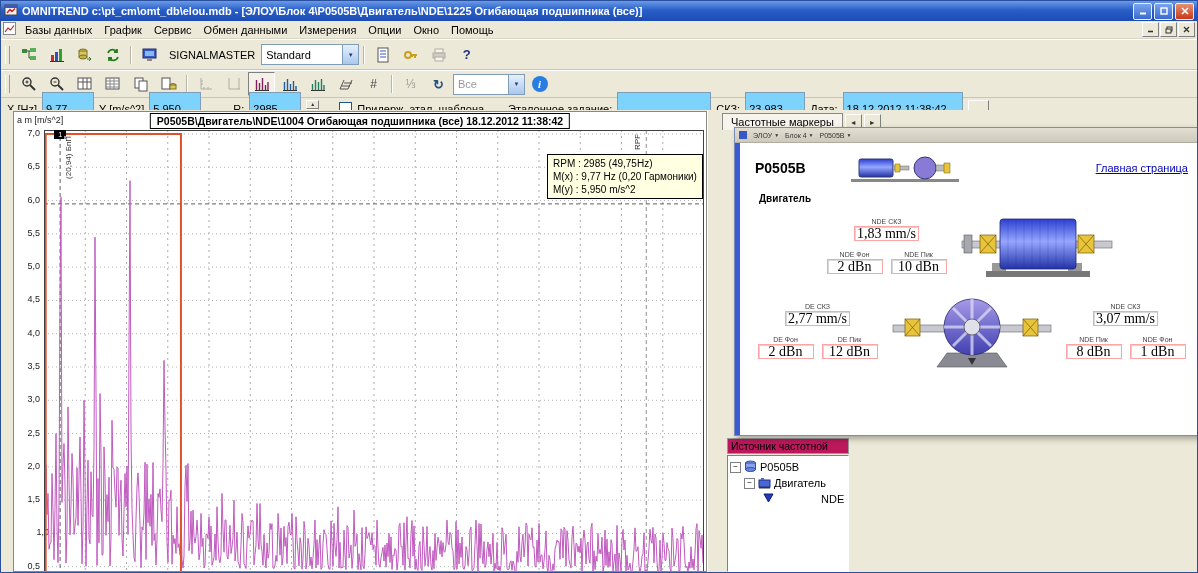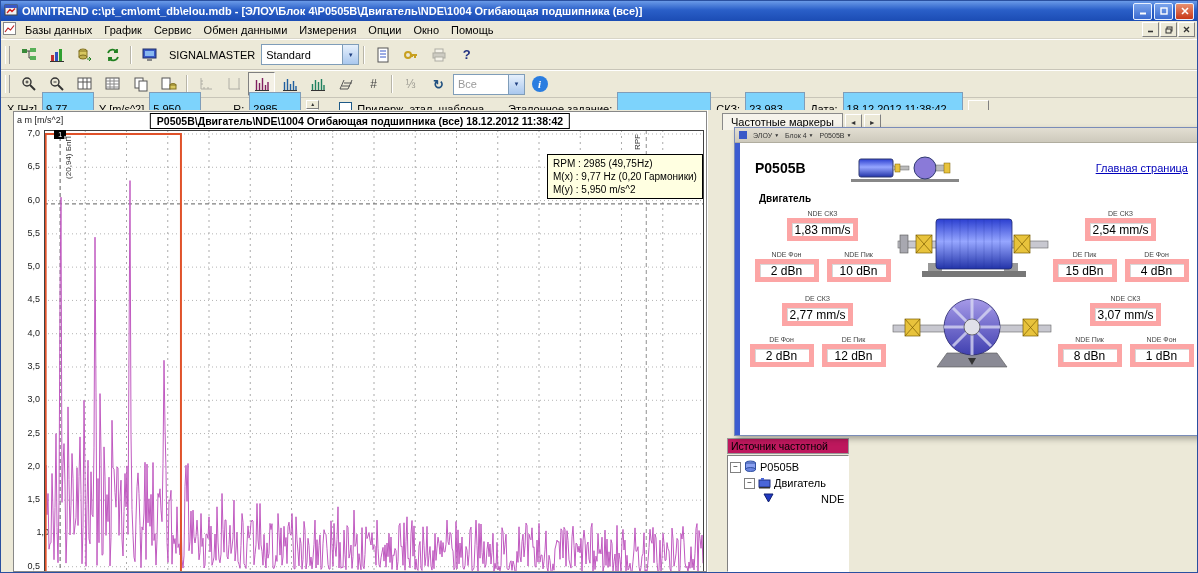--- a/index.html
+++ b/index.html
@@ -77,38 +77,38 @@
   .ow-accent{position:absolute;left:0;top:0;bottom:0;width:5px;background:#3b5bd0;}
   .ow-content{position:absolute;left:12px;right:4px;top:0;bottom:0;padding:4px 8px;overflow:hidden;}
   .ow-header-row{display:flex;align-items:center;gap:10px;}
   .ow-heading{font-size:14px;font-weight:bold;min-width:80px;}
   .ow-link{color:#0000bb;text-decoration:underline;font-size:11px;margin-left:auto;white-space:nowrap;}
   .ow-section-title{font-size:10px;font-weight:bold;margin:4px 0 1px 4px;}
   .machine-row{display:flex;align-items:center;justify-content:center;gap:10px;}
   .meas-col{width:118px;display:flex;flex-direction:column;align-items:center;gap:10px;}
   .meas-item{text-align:center;}
   .meas-label{font-size:7px;color:#444;margin-bottom:1px;white-space:nowrap;}
-  .meas-box{border:5px solid #fca5a5;box-shadow:inset 1px 1px 0 #d8d8d8;background:#fff;min-width:50px;height:13px;
-            font-size:12px;display:flex;align-items:center;justify-content:center;padding:0 2px;margin:0 auto;}
+  .meas-box{border:1px solid #fca5a5;box-shadow:inset 1px 1px 0 #d8d8d8;background:#fff;min-width:50px;height:13px;
+            font-size:14px;display:flex;align-items:center;justify-content:center;padding:0 2px;margin:0 auto;font-family:Liberation Serif, serif;}
   .meas-pair{display:flex;gap:8px;}
 </style>
 </head>
 <body>
 
 <div class="app">
 
   <div class="titlebar">
     <span>
       <svg width="14" height="14">
           <rect x="1" y="2" width="12" height="10" fill="#f2f2f2" stroke="#444"></rect>
           <rect x="1" y="2" width="12" height="3" fill="#3858c8"></rect>
           <path d="M3 10 L6 6.5 L8 8.5 L11 5.5" stroke="#d02020" stroke-width="1.4" fill="none"></path>
         </svg>
     </span>
-    <span class="title-text">OMNITREND  c:\pt_cm\omt_db\elou.mdb - [ЭЛОУ\Блок 4\P0505B\Двигатель\NDE\1004 Огибающая подшипника (все)]</span>
+    <span class="title-text">OMNITREND  c:\pt_cm\omt_db\elou.mdb - [ЭЛОУ\Блок 4\P0505B\Двигатель\NDE\1225 Огибающая подшипника (все)]</span>
     <span class="win-buttons">
       <span class="wbtn">
           <svg width="8" height="8">
             <path d="M1 6.5 H7" stroke="#fff" stroke-width="2"></path>
           </svg>
         </span>
       <span class="wbtn">
           <svg width="8" height="8">
             <rect x="1" y="1" width="6" height="6" fill="none" stroke="#fff" stroke-width="1.4"></rect>
           </svg>
@@ -535,36 +535,20 @@
               <rect x="6" y="36" width="150" height="7" fill="#c8c8d0" stroke="#666" stroke-width="0.6"></rect>
               <rect x="8" y="30" width="8" height="18" fill="#a8a8b0" stroke="#555" stroke-width="0.6"></rect>
               <rect x="44" y="14" width="76" height="50" rx="3" fill="url(#mg)" stroke="#202a70" stroke-width="0.8"></rect>
               <path d="M52 14 V64 M60 14 V64 M68 14 V64 M76 14 V64 M84 14 V64 M92 14 V64 M100 14 V64 M108 14 V64" stroke="#1a2a90" stroke-width="0.6" opacity="0.35"></path>
               <rect x="24" y="30" width="16" height="18" fill="#e8c33c" stroke="#7a5c00" stroke-width="0.7"></rect>
               <path d="M24 30 L40 48 M40 30 L24 48" stroke="#7a5c00" stroke-width="0.7"></path>
               <rect x="122" y="30" width="16" height="18" fill="#e8c33c" stroke="#7a5c00" stroke-width="0.7"></rect>
               <path d="M122 30 L138 48 M138 30 L122 48" stroke="#7a5c00" stroke-width="0.7"></path>
             </svg>
           </span>
-          <div class="meas-col">
-            <div class="meas-item">
-              <div class="meas-label">DE СКЗ</div>
-              <div class="meas-box">2,54 mm/s</div>
-            </div>
-            <div class="meas-pair">
-              <div class="meas-item">
-                <div class="meas-label">DE Пик</div>
-                <div class="meas-box">15 dBn</div>
-              </div>
-              <div class="meas-item">
-                <div class="meas-label">DE Фон</div>
-                <div class="meas-box">4 dBn</div>
-              </div>
-            </div>
-          </div>
         </div>
 
         <div class="machine-row">
           <div class="meas-col">
             <div class="meas-item">
               <div class="meas-label">DE СКЗ</div>
               <div class="meas-box">2,77 mm/s</div>
             </div>
             <div class="meas-pair">
               <div class="meas-item">

